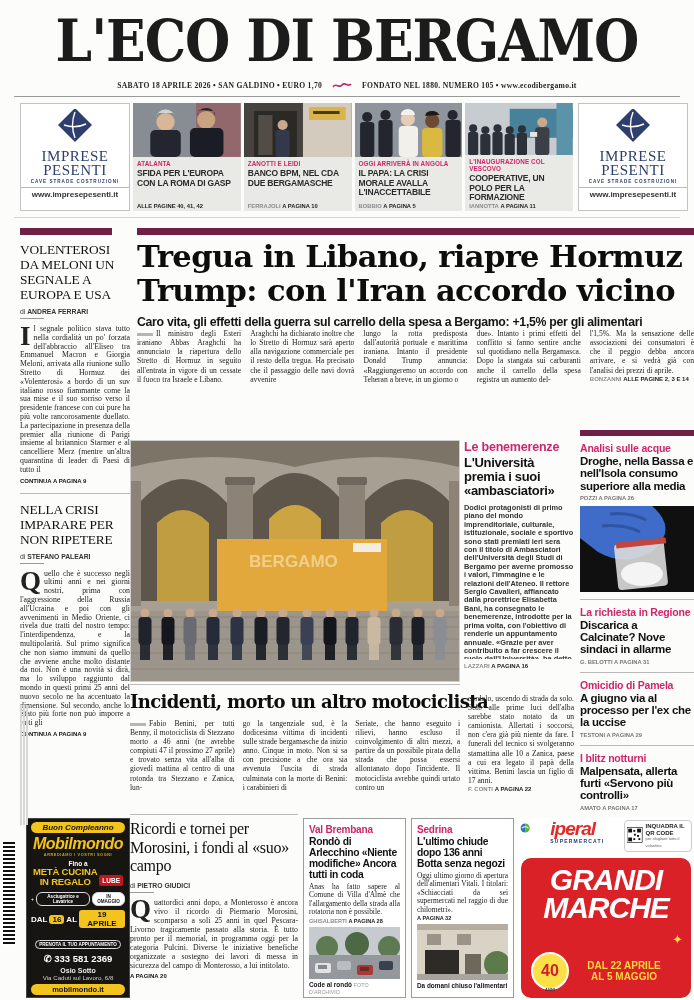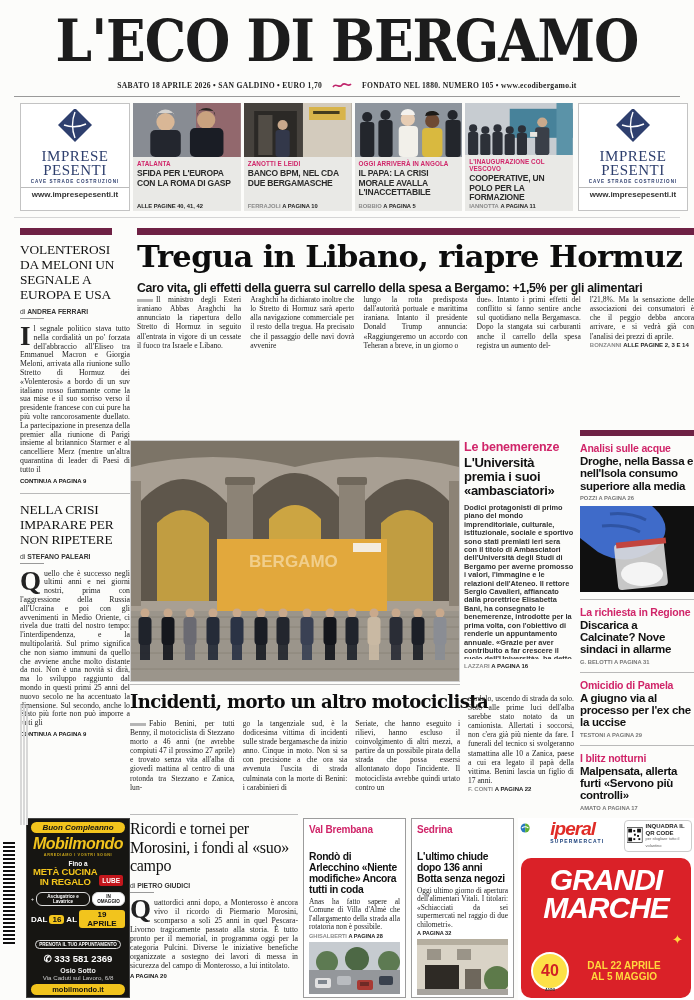--- a/index.html
+++ b/index.html
@@ -87,21 +87,21 @@
   .inc-by{font-family:"Liberation Sans",sans-serif;font-size:6px;text-align:left;}
 
   
   .morosini{position:absolute;left:130px;top:814px;width:168px;height:184px;overflow:hidden;}
   .mor-rule{border-top:1px solid #bbb;margin-bottom:5px;}
   .mor-title{font-family:"Liberation Serif",serif;font-size:16px;line-height:18.5px;letter-spacing:-.3px;color:#111;}
   .mor-body{font-size:7.8px;line-height:9px;text-align:justify;margin-top:5px;color:#222;}
   .box{position:absolute;top:818px;width:103px;height:180px;border:1px solid #9c9c9c;background:#fff;padding:5px;overflow:hidden;}
   .box-vb{left:303px;} .box-sed{left:411px;}
   .x-kicker{font-family:"Liberation Sans",sans-serif;font-weight:bold;font-size:10px;color:var(--pink);letter-spacing:-.2px;}
-  .x-title{font-family:"Liberation Sans",sans-serif;font-weight:bold;font-size:10.3px;line-height:11px;letter-spacing:-.3px;color:#111;margin-top:16px;}
+  .x-title{font-family:"Liberation Sans",sans-serif;font-weight:bold;font-size:10.3px;line-height:11px;letter-spacing:-.3px;color:#111;margin-top:1px;}
   .x-body{font-family:"Liberation Serif",serif;font-size:7.4px;line-height:8.4px;margin-top:3px;text-align:justify;color:#222;}
   .x-by{font-family:"Liberation Sans",sans-serif;font-size:5.6px;margin-top:1px;}
   .x-cap{font-family:"Liberation Sans",sans-serif;font-size:6.4px;font-weight:bold;margin-top:2px;color:#111;}
   .x-cap .cap2{color:#999;font-weight:normal;font-size:5.4px;}
   .box svg{display:block;margin-top:3px;}
 
   
   .ad-mobil{position:absolute;left:26px;top:818px;width:104px;height:180px;background:#161512;border:1px solid #444;text-align:center;padding:3px 4px;font-family:"Liberation Sans",sans-serif;color:#fff;overflow:hidden;}
   .mm-banner{background:#f2c41d;color:#161512;border-radius:6px;font-weight:bold;font-style:italic;font-size:8px;padding:1px 0;}
   .mm-logo{color:#f2c41d;font-weight:bold;font-style:italic;font-size:16px;margin-top:2px;letter-spacing:-.5px;}
@@ -292,28 +292,28 @@
     <div class="op-div"></div>
     <div class="op-title">NELLA CRISI IMPARARE PER NON RIPETERE</div>
     <div class="op-byline"><span>di</span> <span class="nm">STEFANO PALEARI</span></div>
     <div class="op-rule"></div>
     <div class="op-body"><span class="dropcap">Q</span><span>uello che è successo negli ultimi anni e nei giorni nostri, prima con l'aggressione della Russia all'Ucraina e poi con gli avvenimenti in Medio Oriente, ci rivela due tratti del nostro tempo: l'interdipendenza, e la multipolarità. Sul primo significa che non siamo immuni da quello che avviene anche molto distante da noi. Non è una novità si dirà, ma lo sviluppo raggiunto dal mondo in questi primi 25 anni del nuovo secolo ne ha accentuato la dimensione. Sul secondo, anche lo Stato più forte non può imporre a tutti gli</span></div>
     <div class="continua">CONTINUA A PAGINA 9</div>
   </div>
 
   <div class="lead">
     <div class="bar"></div>
-    <h2><span>Tregua in Libano, riapre Hormuz</span><br></h2>
+    <h2><span>Tregua in Libano, riapre Hormuz</span><br><span>Trump: con l'Iran accordo vicino</span></h2>
     <div class="subhead">Caro vita, gli effetti della guerra sul carrello della spesa a Bergamo: +1,5% per gli alimentari</div>
     <div class="lead-cols">
       <div class="lead-col"><span class="dash"></span><span>Il ministro degli Esteri iraniano Abbas Araghchi ha annunciato la riapertura dello Stretto di Hormuz in seguito all'entrata in vigore di un cessate il fuoco tra Israele e Libano.</span></div>
       <div class="lead-col">Araghchi ha dichiarato inoltre che lo Stretto di Hormuz sarà aperto alla navigazione commerciale per il resto della tregua. Ha precisato che il passaggio delle navi dovrà avvenire</div>
       <div class="lead-col">lungo la rotta predisposta dall'autorità portuale e marittima iraniana. Intanto il presidente Donald Trump annuncia: «Raggiungeremo un accordo con Teheran a breve, in un giorno o</div>
       <div class="lead-col">due». Intanto i primi effetti del conflitto si fanno sentire anche sul quotidiano nella Bergamasca. Dopo la stangata sui carburanti anche il carrello della spesa registra un aumento del-</div>
-      <div class="lead-col"><span>l'21,8%. Ma la sensazione delle associazioni dei consumatori è che il peggio debba ancora arrivare, e si vedrà già con l'analisi dei prezzi di aprile.</span>
+      <div class="lead-col"><span>l'1,5%. Ma la sensazione delle associazioni dei consumatori è che il peggio debba ancora arrivare, e si vedrà già con l'analisi dei prezzi di aprile.</span>
         <div class="lead-by"><span class="auth">BONZANNI</span> <span class="pg">ALLE PAGINE 2, 3 E 14</span></div>
       </div>
     </div>
   </div>
 
   <div class="main-photo">
     <svg width="328" height="240" viewBox="0 0 328 240">
       <defs>
         <g id="fig">
           <circle cx="0" cy="-44" r="4.5" fill="#c9a98c"></circle>

